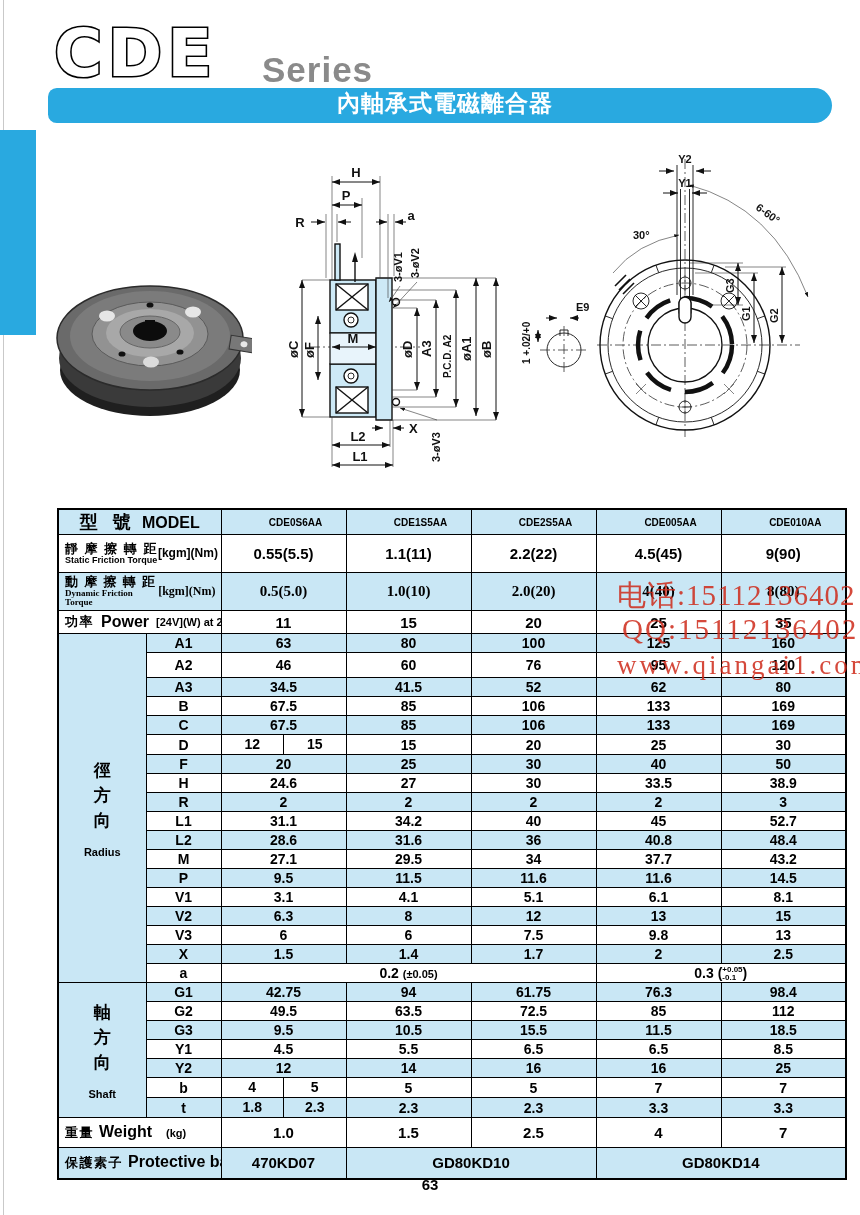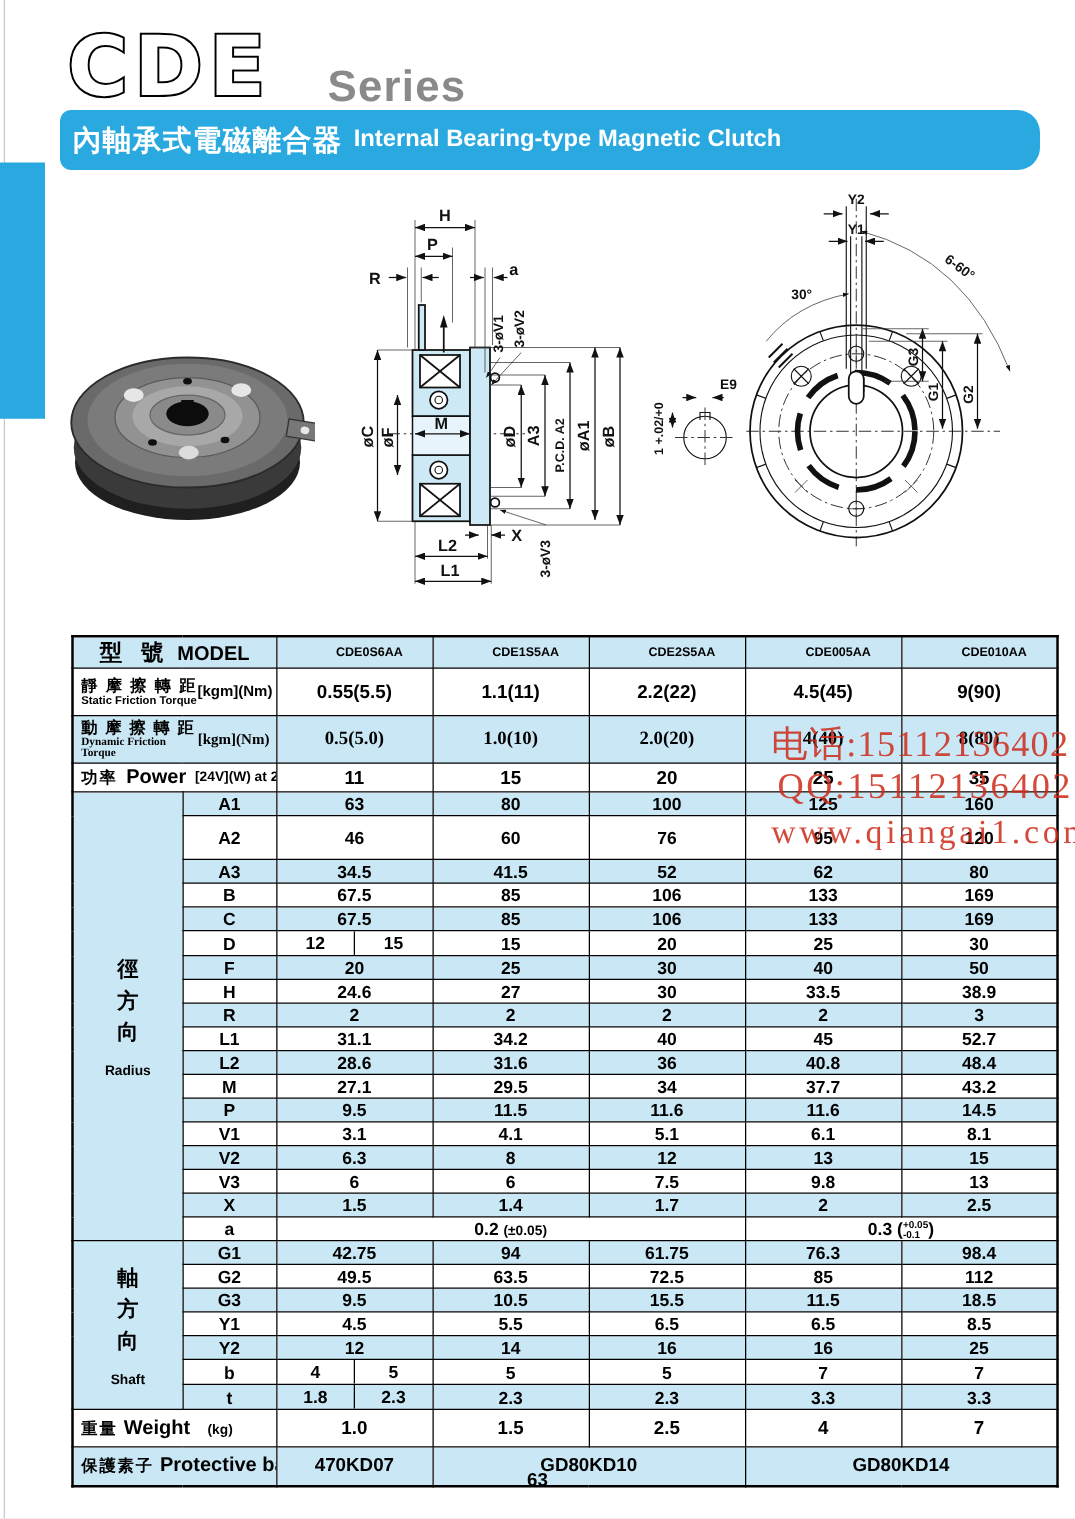--- a/index.html
+++ b/index.html
@@ -4,22 +4,22 @@
 <style>
   html,body{margin:0;padding:0;background:#eee;}
   .page{position:relative;width:860px;height:1215px;background:#fff;margin:0 auto;
         font-family:"Liberation Sans","DejaVu Sans",sans-serif;color:#000;overflow:hidden;
         outline:1px solid #d5d5d5;}
   .edge-l{position:absolute;left:3px;top:0;width:1px;height:1215px;background:#c9c9c9;}
 
   
   .brand-svg{position:absolute;left:52px;top:14px;width:230px;height:80px;}
   .series{position:absolute;left:262px;top:50px;font-size:35px;font-weight:bold;color:#8a8a8a;letter-spacing:1px;}
-  .banner{position:absolute;left:48px;top:88px;width:784px;height:48px;background:var(--accent,#29a9e0);
-          border-radius:9px 18px 18px 9px;display:flex;align-items:center;padding-left:10px;box-sizing:border-box;}
+  .banner{position:absolute;left:48px;top:88px;width:784px;height:35px;background:var(--accent,#29a9e0);
+          border-radius:9px 18px 18px 9px;display:flex;align-items:center;padding-left:10px;box-sizing:border-box;flex-direction:column;}
   .banner-zh{color:#fff;font-weight:bold;font-size:23px;letter-spacing:1px;}
   .banner-en{color:#fff;font-weight:bold;font-size:19px;margin-left:9px;letter-spacing:0;}
   .side-tab{position:absolute;left:0;top:130px;width:36px;height:205px;background:var(--accent,#29a9e0);}
 
   
   .photo{position:absolute;left:52px;top:248px;width:200px;height:185px;}
   .cross{position:absolute;left:280px;top:150px;width:310px;height:340px;}
   .front{position:absolute;left:595px;top:145px;width:255px;height:300px;}
   .dt{font:bold 13px "Liberation Sans",sans-serif;fill:#111;}
   .dts{font:bold 11px "Liberation Sans",sans-serif;fill:#111;}
@@ -364,21 +364,21 @@
             <div class="gzh">向</div>
             <div class="gen">Radius</div>
           </td>
           <td class="sub">A1</td>
           <td class="val">63</td>
           <td class="val">80</td>
           <td class="val">100</td>
           <td class="val">125</td>
           <td class="val">160</td>
         </tr>
-        <tr style="height: 35px; margin-top: 16px;">
+        <tr style="height: 25px; margin-top: 16px;">
           <td class="sub">A2</td>
           <td class="val">46</td>
           <td class="val">60</td>
           <td class="val">76</td>
           <td class="val">95</td>
           <td class="val">120</td>
         </tr>
         <tr class="blue" style="height: 19px;">
           <td class="sub">A3</td>
           <td class="val">34.5</td>

